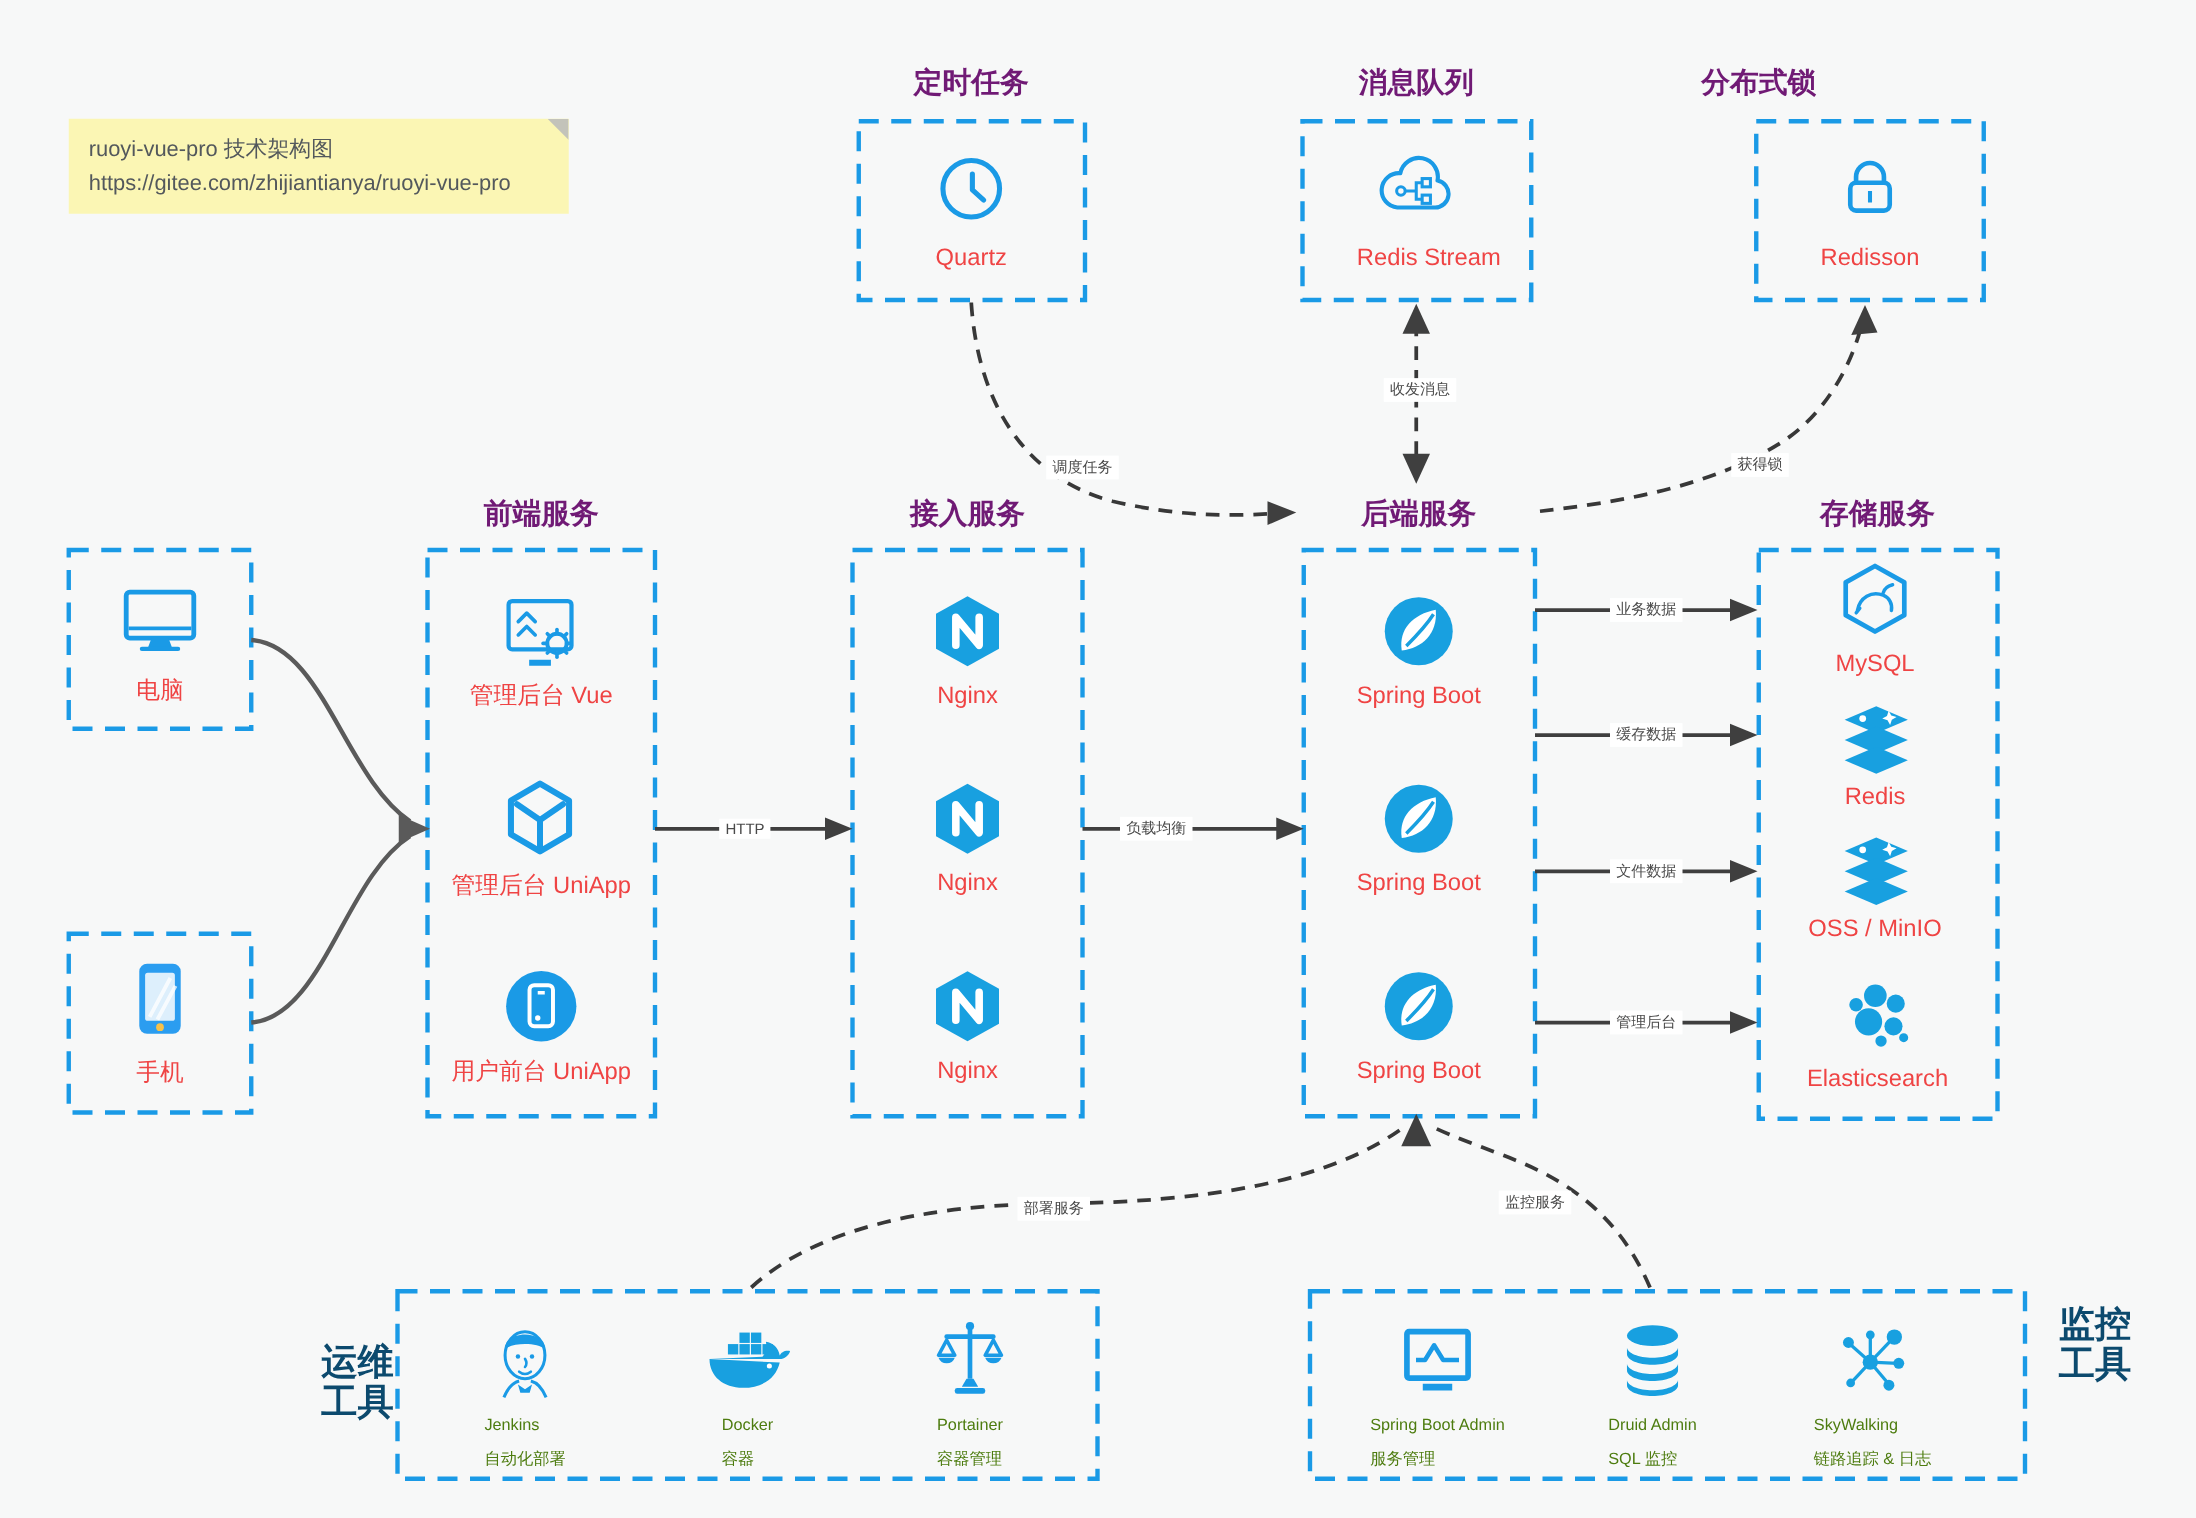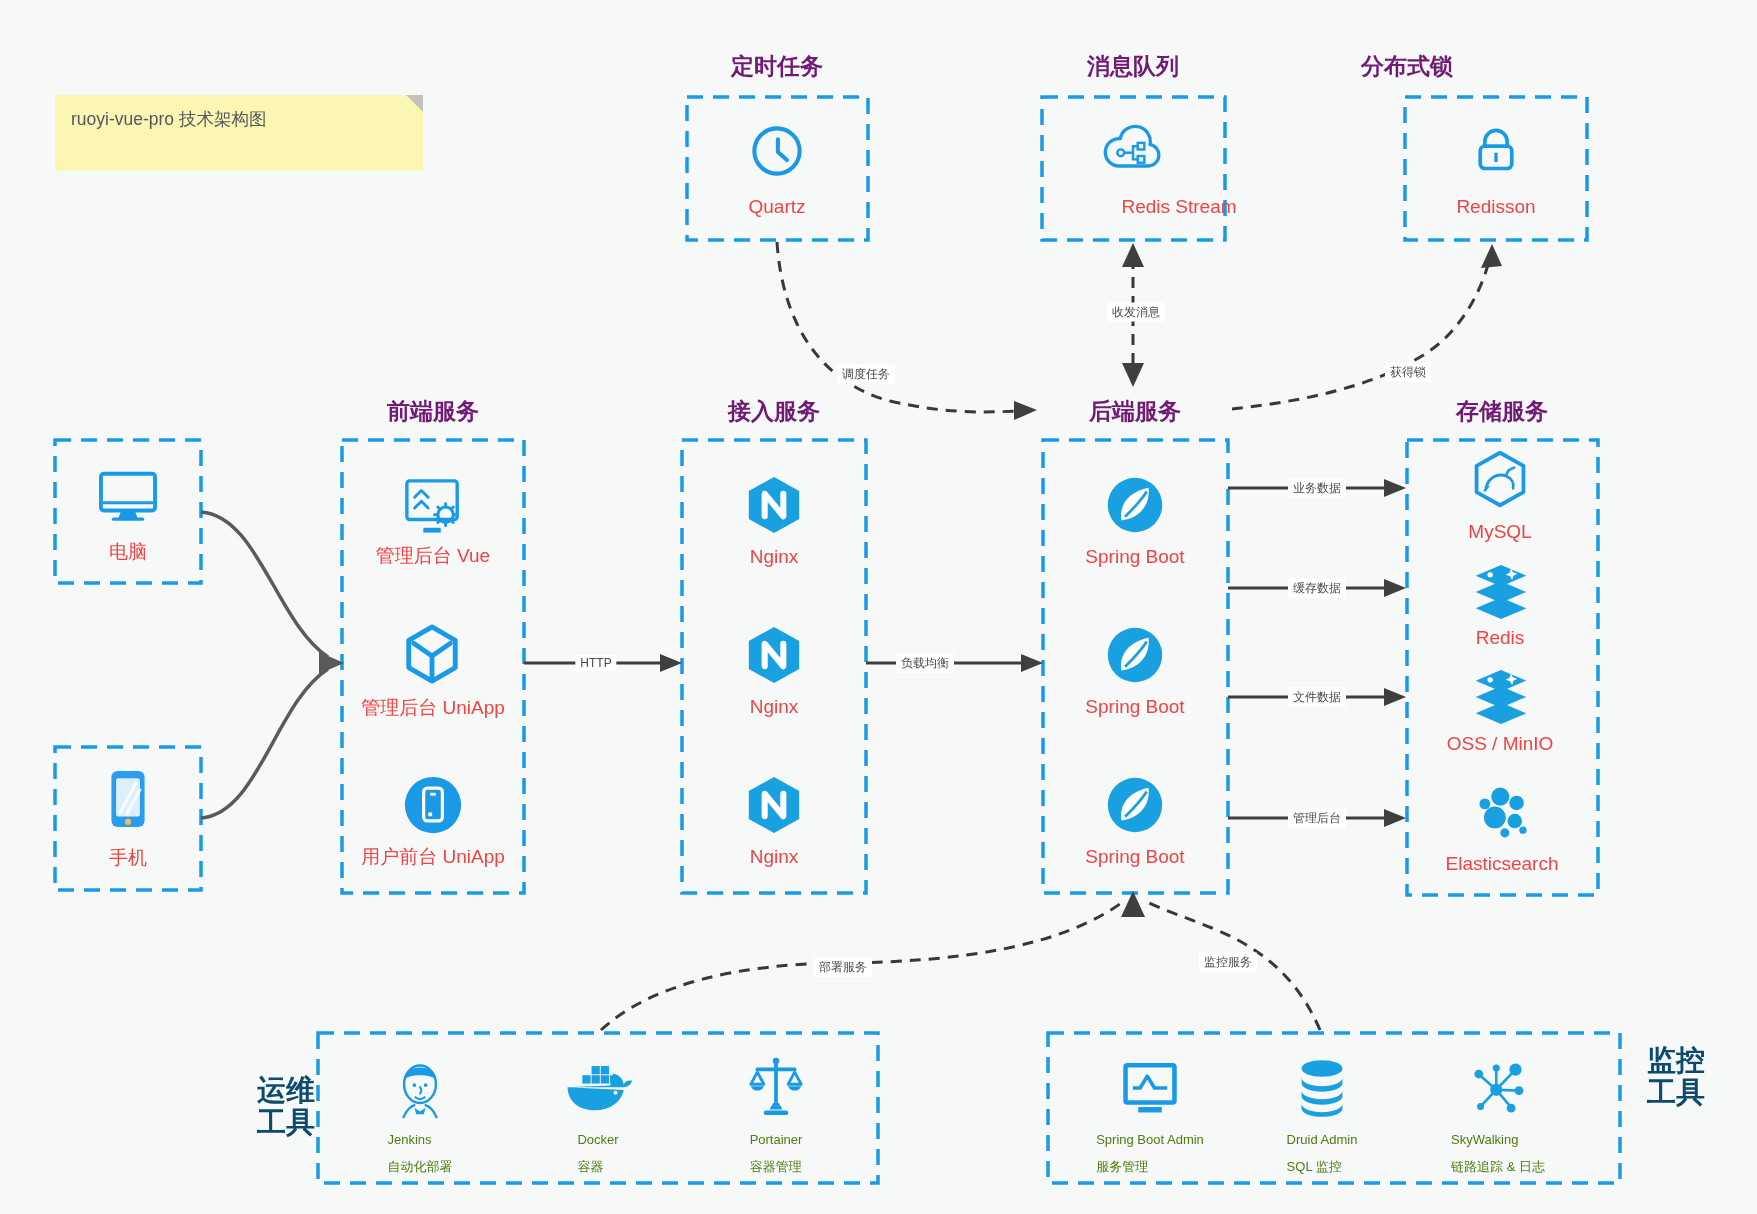--- a/index.html
+++ b/index.html
@@ -10,21 +10,21 @@
   .gtitle{position:absolute;transform:translate(-50%,-50%);font-size:23px;font-weight:bold;
           color:#701a75;white-space:nowrap;z-index:3;}
   .side-title{position:absolute;transform:translate(-50%,-50%);font-size:29px;font-weight:bold;
           color:#0c4a6e;text-align:center;line-height:32px;white-space:nowrap;z-index:3;}
   .ilabel{position:absolute;transform:translate(-50%,-50%);font-size:19px;color:#ef4444;
           white-space:nowrap;z-index:3;}
   .elabel{position:absolute;transform:translate(-50%,-50%);font-size:12px;color:#4a4a4a;
           background:#ffffff;padding:1px 5px;white-space:nowrap;z-index:3;}
   .two-line{position:absolute;transform:translateX(-50%);text-align:left;font-size:13px;
           color:#4d7c0f;line-height:27px;white-space:nowrap;z-index:3;}
-  .note{position:absolute;left:55px;top:95px;width:368px;height:76px;background:#fbf6b4;
+  .note{position:absolute;left:55px;top:95px;width:400px;height:76px;background:#fbf6b4;
         z-index:3;box-sizing:border-box;padding:11px 0 12px 16px;font-size:17.5px;line-height:27px;
         color:#53585c;}
   .note .fold{position:absolute;top:0;right:0;width:17px;height:17px;background:#c3c3ba;
         clip-path:polygon(0 0,100% 0,100% 100%);}
 </style>
 </head>
 <body>
 
 <div id="canvas">
 
@@ -78,20 +78,21 @@
       <polygon points="1133,243 1122,267 1144,267"></polygon>
       <polygon points="1133,387 1122,363 1144,363"></polygon>
       <polygon points="1492,244 1481,268 1502,266"></polygon>
       <polygon points="1133,891 1121,917 1145,917"></polygon>
     </g>
   </svg>
 
   <div class="note">
     <div class="fold"></div>
     <div>ruoyi-vue-pro 技术架构图</div>
+    <div>https://gitee.com/zhijiantianya/ruoyi-vue-pro</div>
   </div>
 
   <div class="gtitle" style="left:777px;top:66px">定时任务</div>
   <div class="gtitle" style="left:1133px;top:66px">消息队列</div>
   <div class="gtitle" style="left:1407px;top:66px">分布式锁</div>
   <div class="gtitle" style="left:433px;top:411px">前端服务</div>
   <div class="gtitle" style="left:774px;top:411px">接入服务</div>
   <div class="gtitle" style="left:1135px;top:411px">后端服务</div>
   <div class="gtitle" style="left:1502px;top:411px">存储服务</div>
   <div class="side-title" style="left:286px;top:1106px">
@@ -291,21 +292,21 @@
         <circle cx="10" cy="16" r="5"></circle>
         <circle cx="52" cy="11" r="7"></circle>
       <circle cx="56" cy="35" r="5"></circle>
         <circle cx="47" cy="55" r="5"></circle>
         <circle cx="12" cy="53" r="4"></circle>
       <circle cx="30" cy="9" r="4"></circle>
     </g>
   </svg>
 
   <div class="ilabel" style="left:777px;top:207px">Quartz</div>
-  <div class="ilabel" style="left:1179px;top:207px">Redis Stream</div>
+  <div class="ilabel" style="left:1143px;top:207px">Redis Stream</div>
   <div class="ilabel" style="left:1496px;top:207px">Redisson</div>
   <div class="ilabel" style="left:128px;top:552px">电脑</div>
   <div class="ilabel" style="left:128px;top:858px">手机</div>
   <div class="ilabel" style="left:433px;top:556px">管理后台 Vue</div>
   <div class="ilabel" style="left:433px;top:708px">管理后台 UniApp</div>
   <div class="ilabel" style="left:433px;top:857px">用户前台 UniApp</div>
   <div class="ilabel" style="left:774px;top:557px">Nginx</div>
   <div class="ilabel" style="left:774px;top:707px">Nginx</div>
   <div class="ilabel" style="left:774px;top:857px">Nginx</div>
   <div class="ilabel" style="left:1135px;top:557px">Spring Boot</div>

